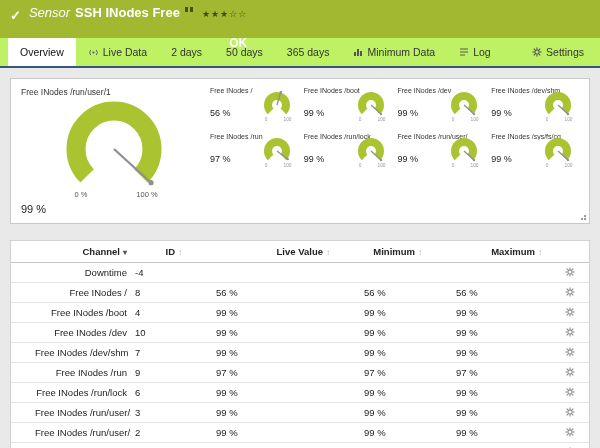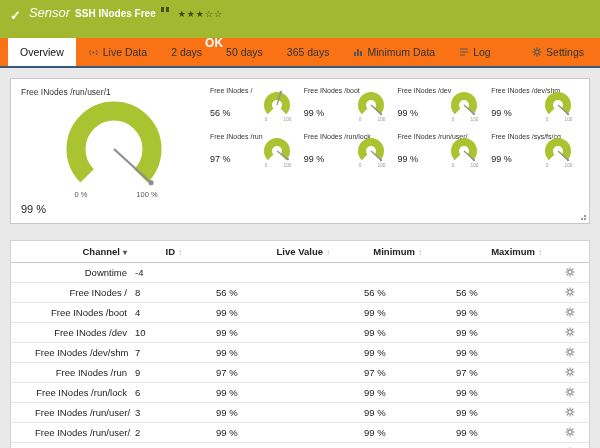--- a/index.html
+++ b/index.html
@@ -10,28 +10,28 @@
   *{box-sizing:border-box;margin:0;padding:0;}
   html,body{width:600px;height:448px;overflow:hidden;}
   body{font-family:"Liberation Sans",sans-serif;background:#e9e9e9;}
 
   
   .topbar{height:38px;background:var(--green);display:flex;align-items:flex-start;
           padding:5px 10px 0 10px;color:#fff;}
   .check{font-size:13px;font-weight:bold;margin:3px 8px 0 0;}
   .titleline{display:flex;align-items:baseline;gap:5px;}
   .kind{font-style:italic;font-size:13px;}
-  .sname{font-size:10px;font-weight:bold;}
+  .sname{font-size:13px;font-weight:bold;}
   .flags{display:inline-flex;gap:2px;transform:translateY(-5px);}
   .flags i{display:block;width:3px;height:5px;background:#47521a;}
   .stars{font-size:9px;color:#3f4a15;letter-spacing:1px;margin-left:4px;cursor:pointer;}
   .statusline{font-size:12px;font-weight:bold;margin-top:16px;text-align:right;}
 
   
-  .tabs{height:30px;background:#f97316;display:flex;align-items:stretch;
+  .tabs{height:30px;background:#bef264;display:flex;align-items:stretch;
         border-bottom:2px solid var(--tabline);padding-left:8px;}
   .tab{display:flex;align-items:center;gap:4px;padding:0 12px;font-size:10.5px;
        color:#333;cursor:pointer;white-space:nowrap;}
   .tab.active{background:#fff;color:#111;}
   .tab.right{margin-left:auto;margin-right:4px;}
   .ticon{display:inline-flex;align-items:center;}
 
   
   .gauge-panel{margin:10px 10px 0;background:#fff;border:1px solid #c9c9c9;
                height:146px;display:flex;position:relative;}

